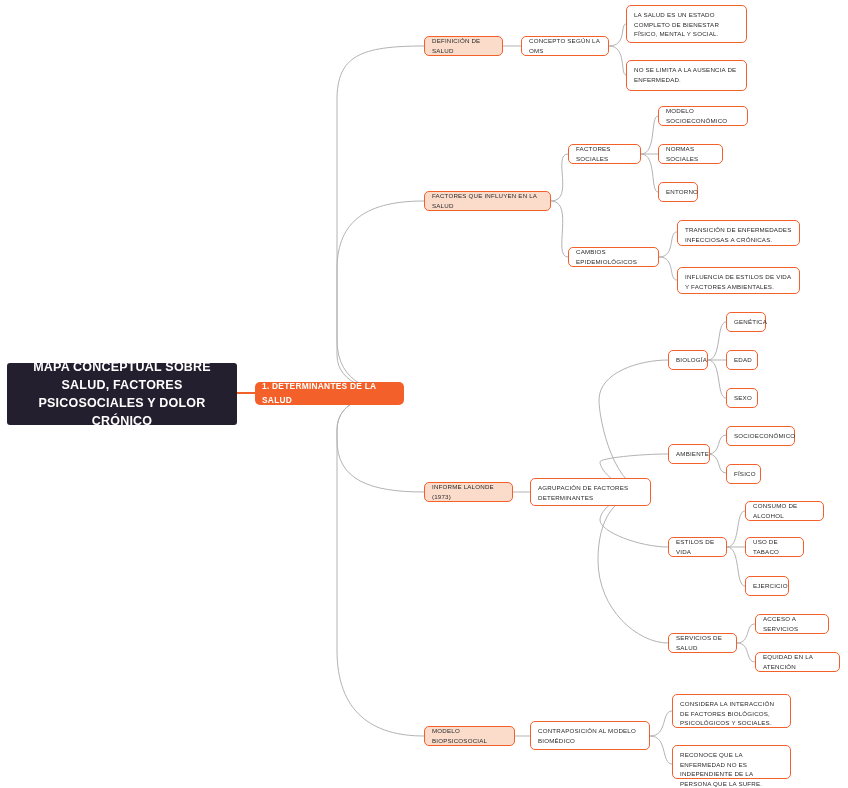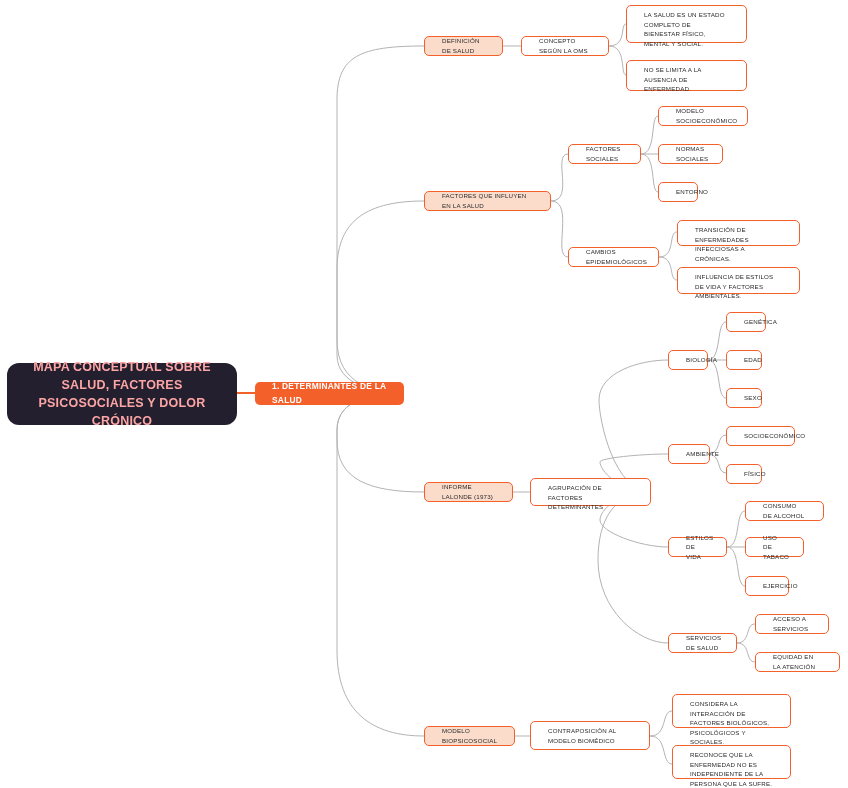--- a/index.html
+++ b/index.html
@@ -22,36 +22,36 @@
     width: 848px; height: 788px;
     pointer-events: none;
   }
   .node {
     position: absolute;
     display: flex;
     align-items: center;
     border-radius: 5px;
     background: #ffffff;
     border: 1.5px solid #F4602A;
-    padding: 4px 17px;
+    padding: 4px 7px;
     color: #2b2b2b;
     font-size: 6.2px;
     letter-spacing: 0.18px;
     line-height: 1.55;
     text-transform: uppercase;
     z-index: 5;
   }
   .node.tinted {
     background: #FBDCCB;
   }
   .node.root {
     background: #241F2E;
     border: none;
-    border-radius: 12px;
-    color: #fca5a5;
+    border-radius: 3px;
+    color: #ffffff;
     font-size: 12.5px;
     font-weight: bold;
     letter-spacing: 0.2px;
     line-height: 1.45;
     text-align: center;
     justify-content: center;
     padding: 8px 12px;
   }
   .node.primary {
     background: #F4602A;

